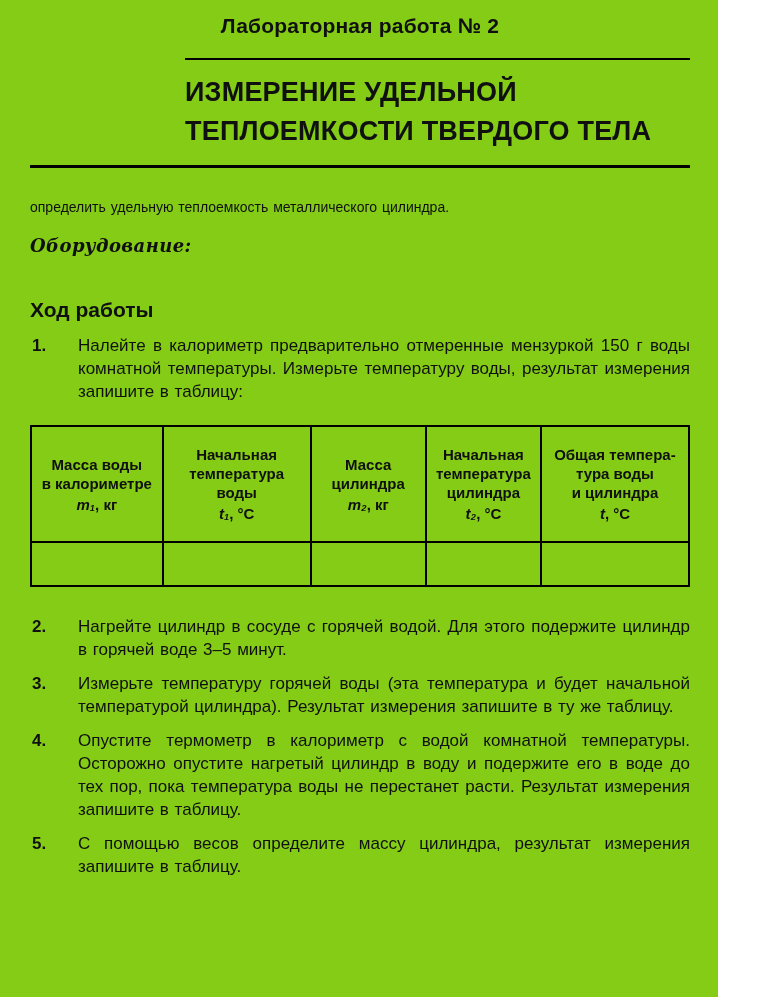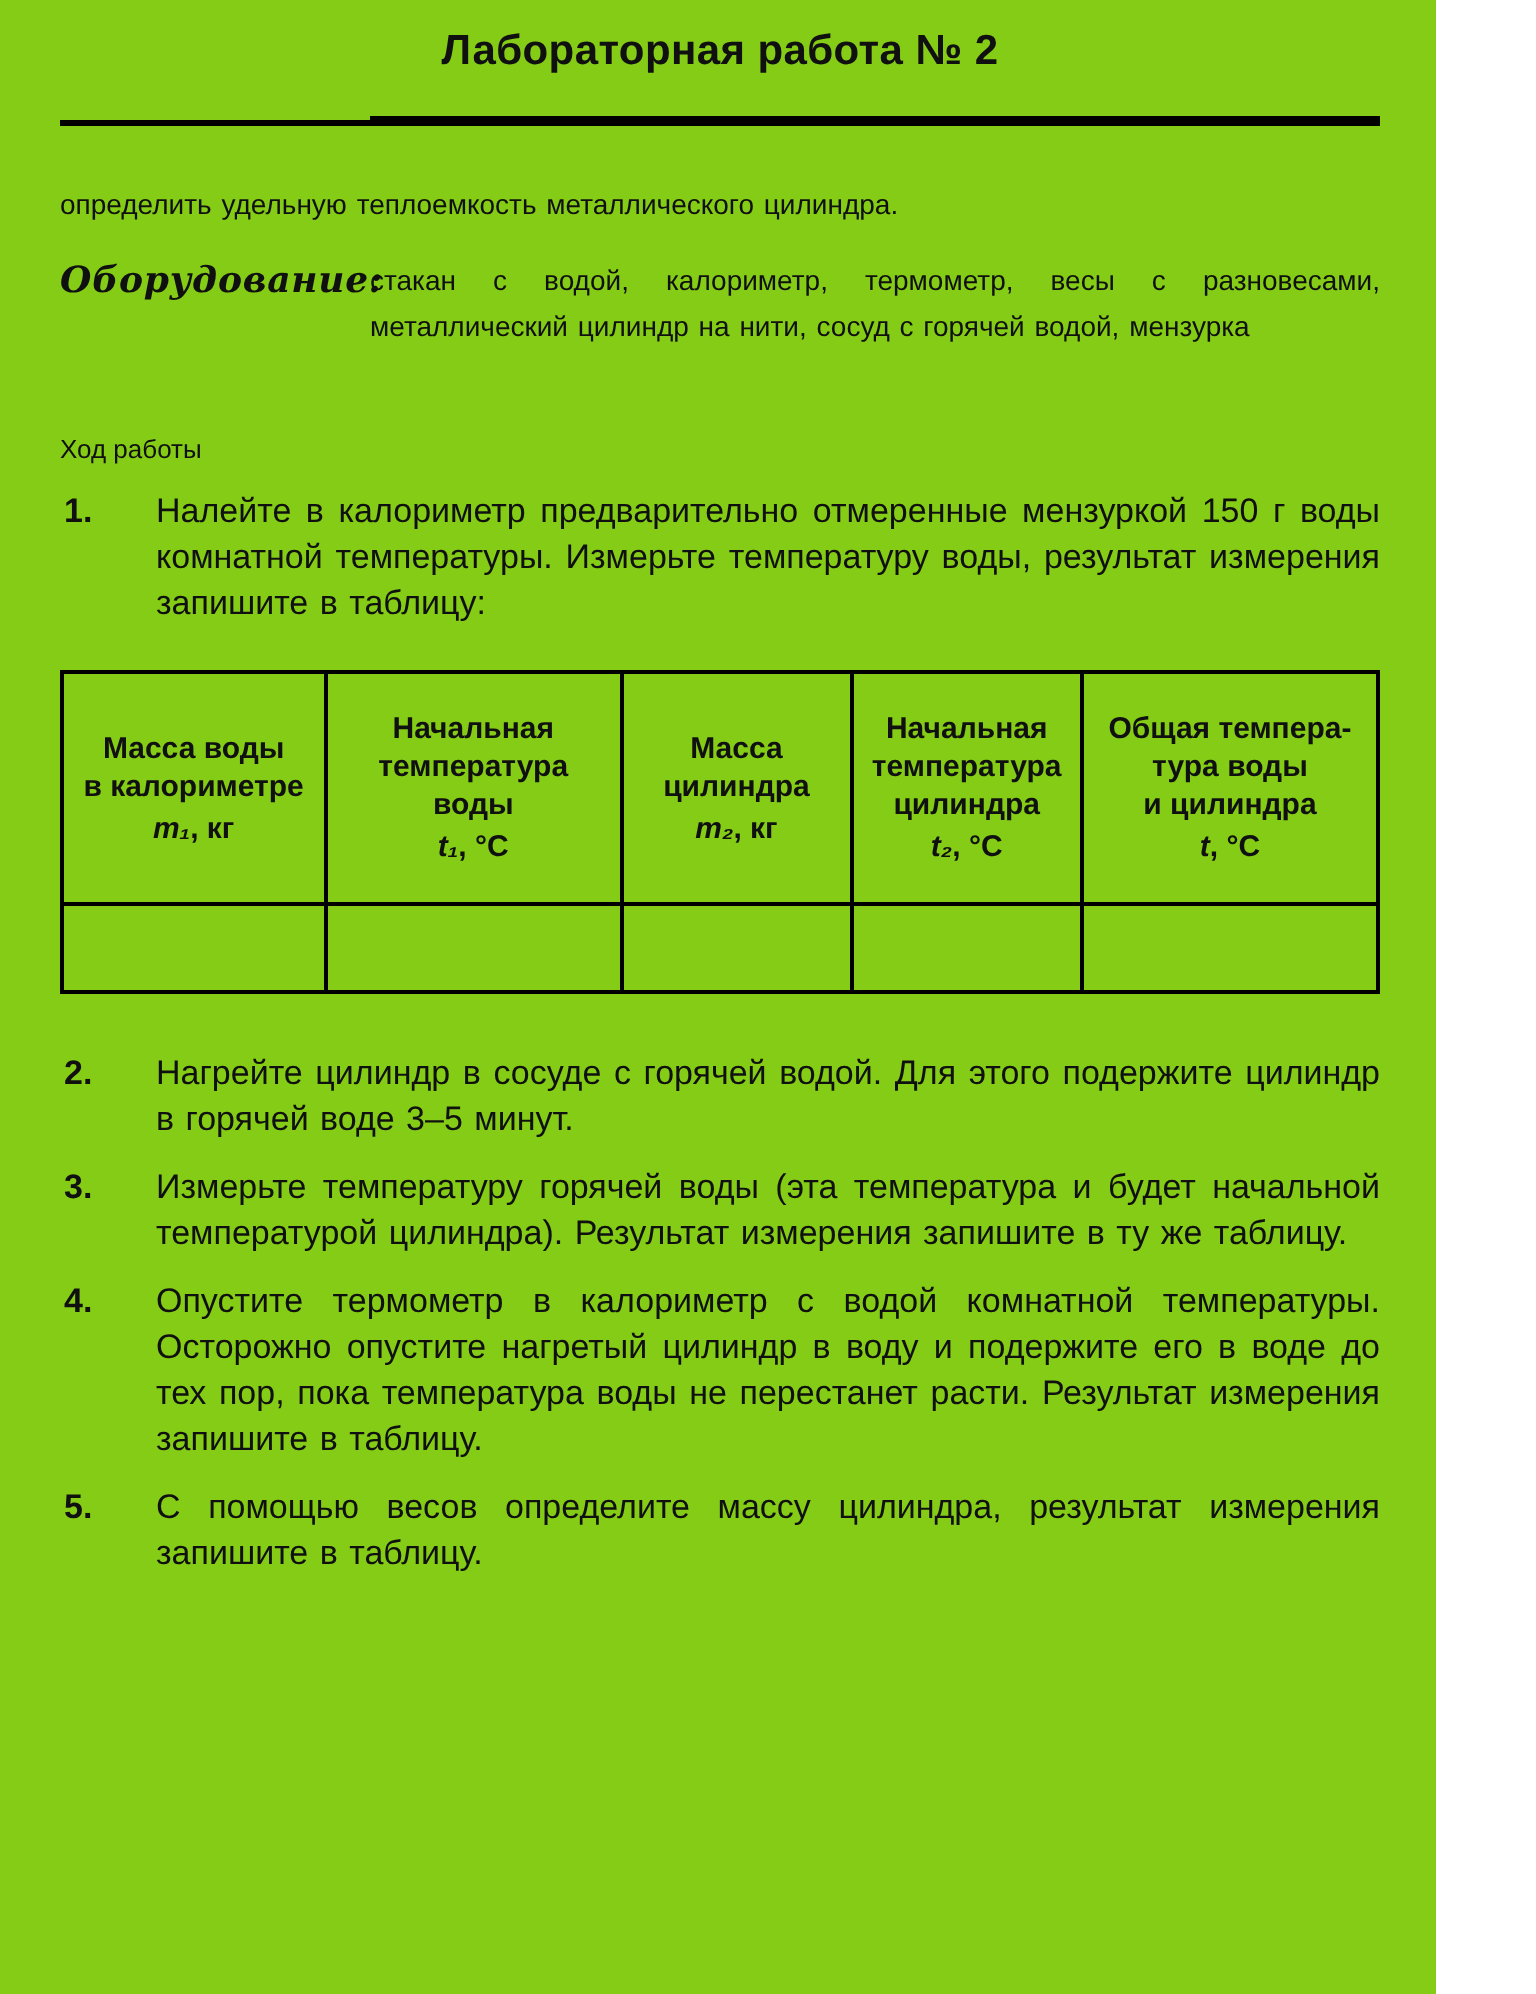--- a/index.html
+++ b/index.html
@@ -67,22 +67,22 @@
     flex: 1;
     font-size: 14px;
     line-height: 23px;
     text-align: justify;
     word-spacing: 1px;
   }
 
   
   .procedure-heading {
     margin-top: 42px;
-    font-size: 13px;
-    font-weight: normal;
+    font-size: 21px;
+    font-weight: bold;
   }
   .steps { margin-top: 12px; }
   .step {
     display: flex;
     margin-bottom: 11px;
   }
   .step-num {
     flex: none;
     width: 48px;
     box-sizing: border-box;
@@ -126,29 +126,29 @@
   }
 </style>
 </head>
 <body>
 
 <div class="page">
 
   <div class="doc-title">Лабораторная работа № 2</div>
 
   <div class="rule-top"></div>
+  <h1 class="doc-heading">ИЗМЕРЕНИЕ УДЕЛЬНОЙ ТЕПЛОЕМКОСТИ ТВЕРДОГО ТЕЛА</h1>
   <div class="rule-bottom"></div>
 
   <div class="meta meta-goal">
     <div class="meta-text">определить удельную теплоемкость металлического цилиндра.</div>
   </div>
 
   <div class="meta meta-equipment">
     <div class="meta-label">Оборудование:</div>
-    <div class="meta-text">стакан с водой, калориметр, термометр, весы с разновесами, металлический цилиндр на нити, сосуд с горячей водой, мензурка</div>
   </div>
 
   <div class="procedure-heading">Ход работы</div>
 
   <div class="steps">
 
     <div class="step">
       <div class="step-num">1.</div>
       <div class="step-text">Налейте в калориметр предварительно отмеренные мензуркой 150 г воды комнатной температуры. Измерьте температуру воды, результат измерения запишите в таблицу:</div>
     </div>

